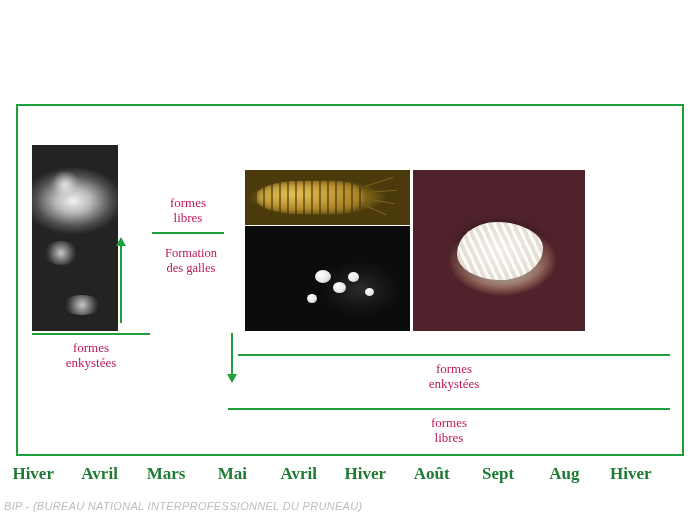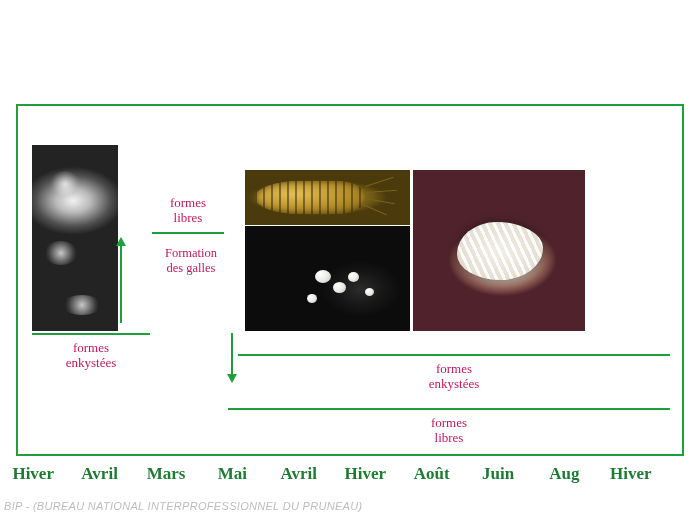--- a/index.html
+++ b/index.html
@@ -250,20 +250,20 @@
   </div>
 
   <div id="months">
     <div class="m">Hiver</div>
     <div class="m">Avril</div>
     <div class="m">Mars</div>
     <div class="m">Mai</div>
     <div class="m">Avril</div>
     <div class="m">Hiver</div>
     <div class="m">Août</div>
-    <div class="m">Juin</div>
+    <div class="m">Sept</div>
     <div class="m">Aug</div>
     <div class="m">Hiver</div>
   </div>
 
   <div id="footer">BIP - (BUREAU NATIONAL INTERPROFESSIONNEL DU PRUNEAU)</div>
 
 </div>
 
 </body></html>

